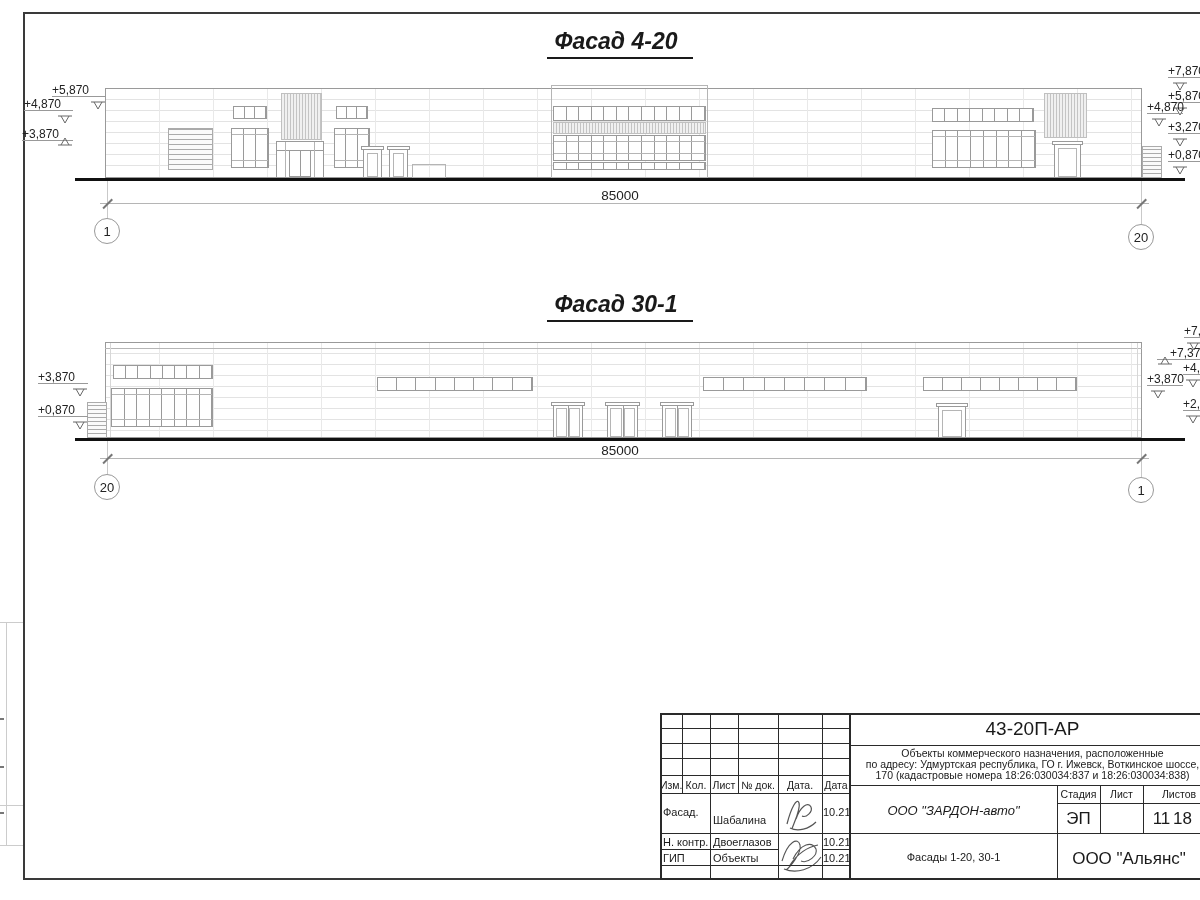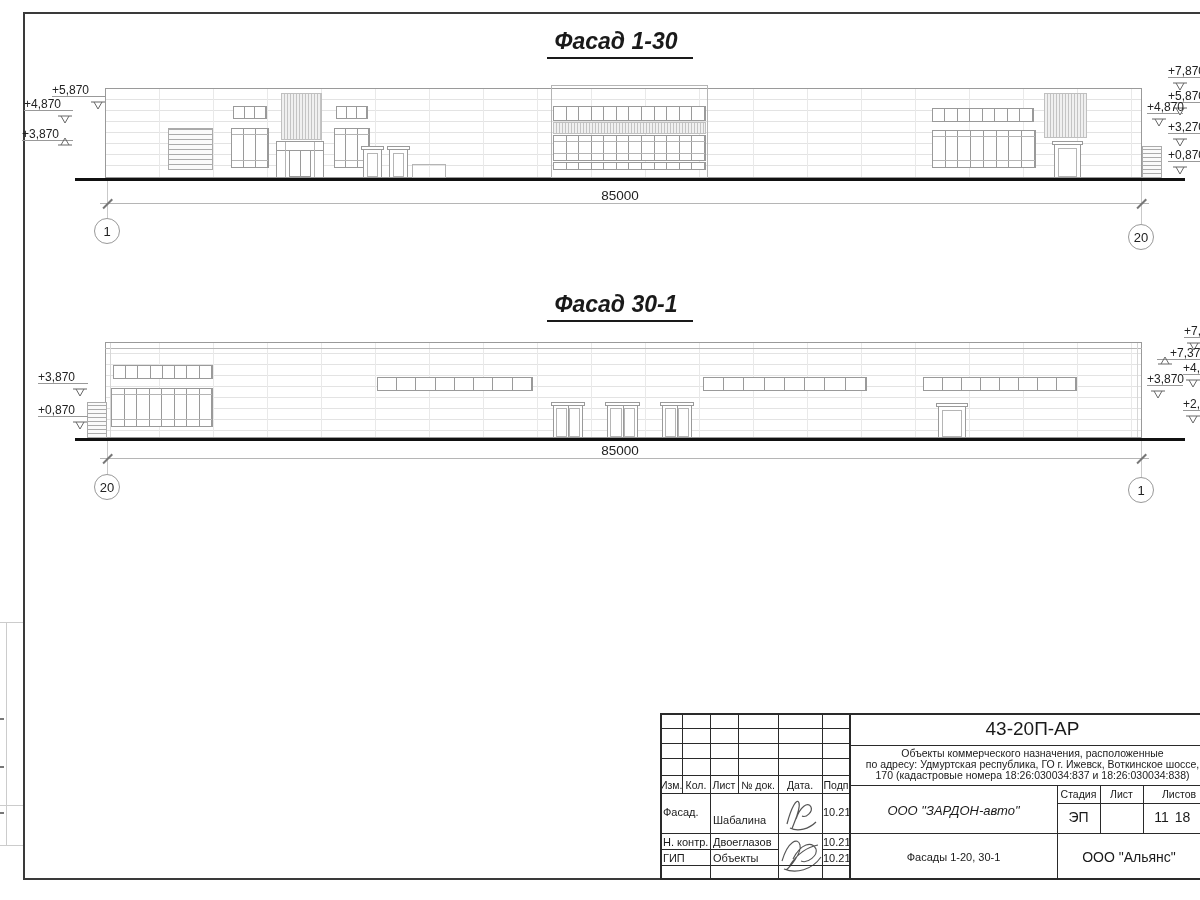--- a/index.html
+++ b/index.html
@@ -13,39 +13,39 @@
   .faint{position:absolute;background:#ccc}
   .facade-title{font-size:23px;font-style:italic;font-weight:bold}
   .facade-title span{display:inline-block;padding:0 16px 3px 8px;border-bottom:2px solid #1a1a1a}
   .dim-label{font-size:13.5px;color:#222}
   .bubble{position:absolute;width:26px;height:26px;border:1px solid #999;border-radius:50%;
           background:#fff;display:flex;align-items:center;justify-content:center;
           font-size:13px;color:#222;box-sizing:border-box}
   .tb{font-size:11px}
   .tb-small{font-size:10.5px}
   .tb-big{font-size:19px}
-  .tb-val{font-size:14px}
+  .tb-val{font-size:17px}
   .tb-it{font-style:italic;font-size:13px}
 </style>
 </head>
 <body>
 
 <div class="fr" style="left:23px;top:12px;width:1177px;height:2px"></div>
 <div class="fr" style="left:23px;top:12px;width:2px;height:868px"></div>
 <div class="fr" style="left:23px;top:878px;width:1177px;height:2px"></div>
 
 <div class="faint" style="left:6px;top:622px;width:1px;height:223px"></div>
 <div class="faint" style="left:0;top:622px;width:23px;height:1px"></div>
 <div class="faint" style="left:0;top:805px;width:23px;height:1px"></div>
 <div class="faint" style="left:0;top:845px;width:23px;height:1px"></div>
 <div class="abs" style="left:0;top:718px;width:4px;height:2px;background:#777"></div>
 <div class="abs" style="left:0;top:766px;width:4px;height:2px;background:#777"></div>
 <div class="abs" style="left:0;top:812px;width:4px;height:2px;background:#777"></div>
 
-<div class="t c facade-title" style="left:470px;top:28px;width:300px"><span>Фасад 1-30</span></div>
+<div class="t c facade-title" style="left:470px;top:28px;width:300px"><span>Фасад 4-20</span></div>
 <div class="t c facade-title" style="left:470px;top:291px;width:300px"><span>Фасад 30-1</span></div>
 
 <div id="drawing" class="abs" style="left:0;top:0;width:1200px;height:900px">
     <div style="position: absolute; left: 105px; top: 88px; width: 1037px; height: 90px; box-sizing: border-box; border: 1px solid rgb(154, 154, 154); z-index: 1;"></div>
     <div style="position: absolute; left: 106px; top: 99px; width: 1035px; height: 1px; background: rgb(227, 227, 227); z-index: 1;"></div>
     <div style="position: absolute; left: 106px; top: 110px; width: 1035px; height: 1px; background: rgb(227, 227, 227); z-index: 1;"></div>
     <div style="position: absolute; left: 106px; top: 121px; width: 1035px; height: 1px; background: rgb(227, 227, 227); z-index: 1;"></div>
     <div style="position: absolute; left: 106px; top: 132px; width: 1035px; height: 1px; background: rgb(227, 227, 227); z-index: 1;"></div>
     <div style="position: absolute; left: 106px; top: 143px; width: 1035px; height: 1px; background: rgb(227, 227, 227); z-index: 1;"></div>
     <div style="position: absolute; left: 106px; top: 154px; width: 1035px; height: 1px; background: rgb(227, 227, 227); z-index: 1;"></div>
@@ -281,21 +281,21 @@
   <div class="t c tb-big" style="left:850px;top:718px;width:365px">43-20П-АР</div>
   <div class="t c tb-small" style="left:850px;top:747px;width:365px">Объекты коммерческого назначения, расположенные</div>
   <div class="t c tb-small" style="left:850px;top:758px;width:365px">по адресу: Удмуртская республика, ГО г. Ижевск, Воткинское шоссе,</div>
   <div class="t c tb-small" style="left:850px;top:769px;width:365px">170 (кадастровые номера 18:26:030034:837 и 18:26:030034:838)</div>
 
   <div class="t c tb-small" style="left:660px;top:779px;width:22px">Изм.</div>
   <div class="t c tb-small" style="left:682px;top:779px;width:28px">Кол.</div>
   <div class="t c tb-small" style="left:710px;top:779px;width:28px">Лист</div>
   <div class="t c tb-small" style="left:738px;top:779px;width:40px">№ док.</div>
   <div class="t c tb-small" style="left:778px;top:779px;width:44px">Дата.</div>
-  <div class="t c tb-small" style="left:822px;top:779px;width:28px">Подп</div>
+  <div class="t c tb-small" style="left:822px;top:779px;width:28px">Дата</div>
 
   <div class="t tb" style="left:663px;top:806px">Фасад.</div>
   <div class="t tb" style="left:713px;top:814px">Шабалина</div>
   <div class="t tb" style="left:823px;top:806px">10.21</div>
   <div class="t tb" style="left:663px;top:836px">Н. контр.</div>
   <div class="t tb" style="left:713px;top:836px">Двоеглазов</div>
   <div class="t tb" style="left:823px;top:836px">10.21</div>
   <div class="t tb" style="left:663px;top:852px">ГИП</div>
   <div class="t tb" style="left:713px;top:852px">Объекты</div>
   <div class="t tb" style="left:823px;top:852px">10.21</div>

